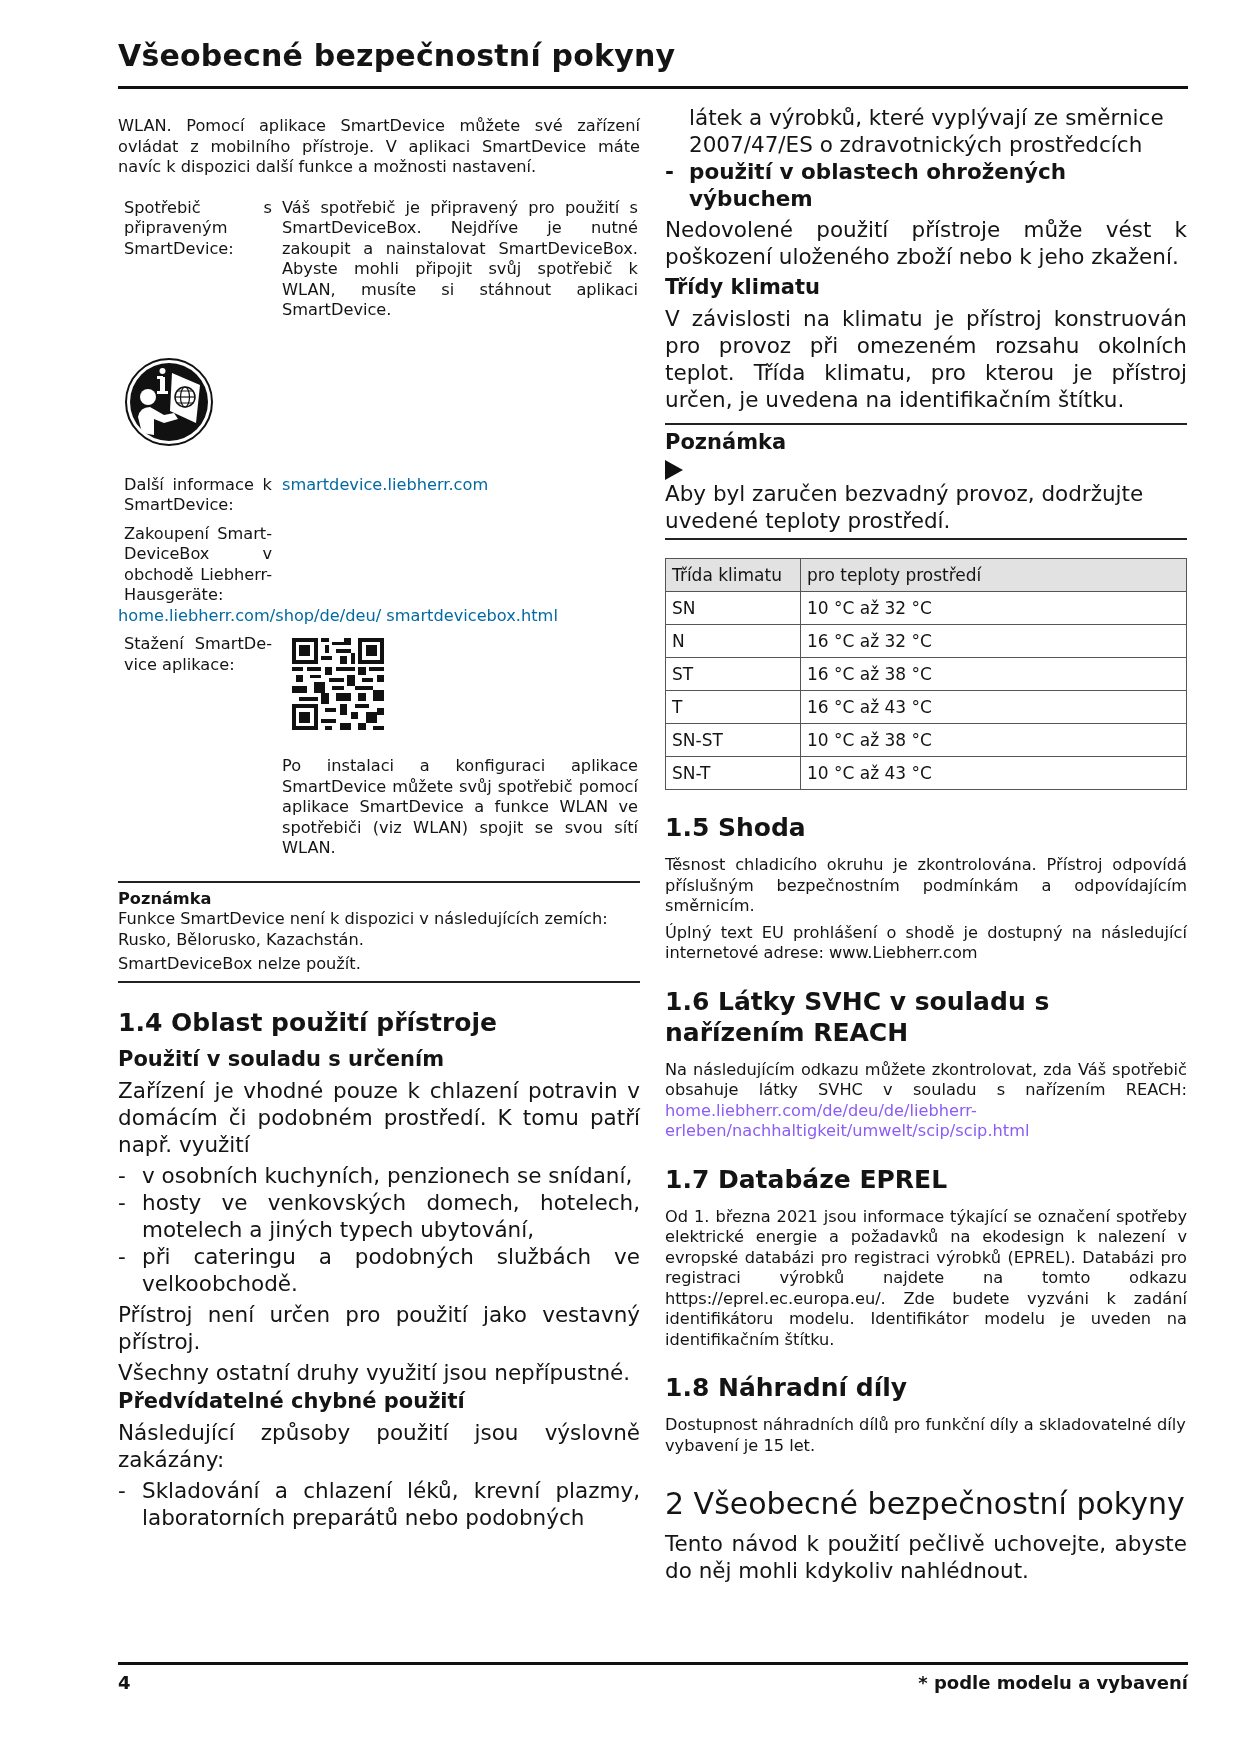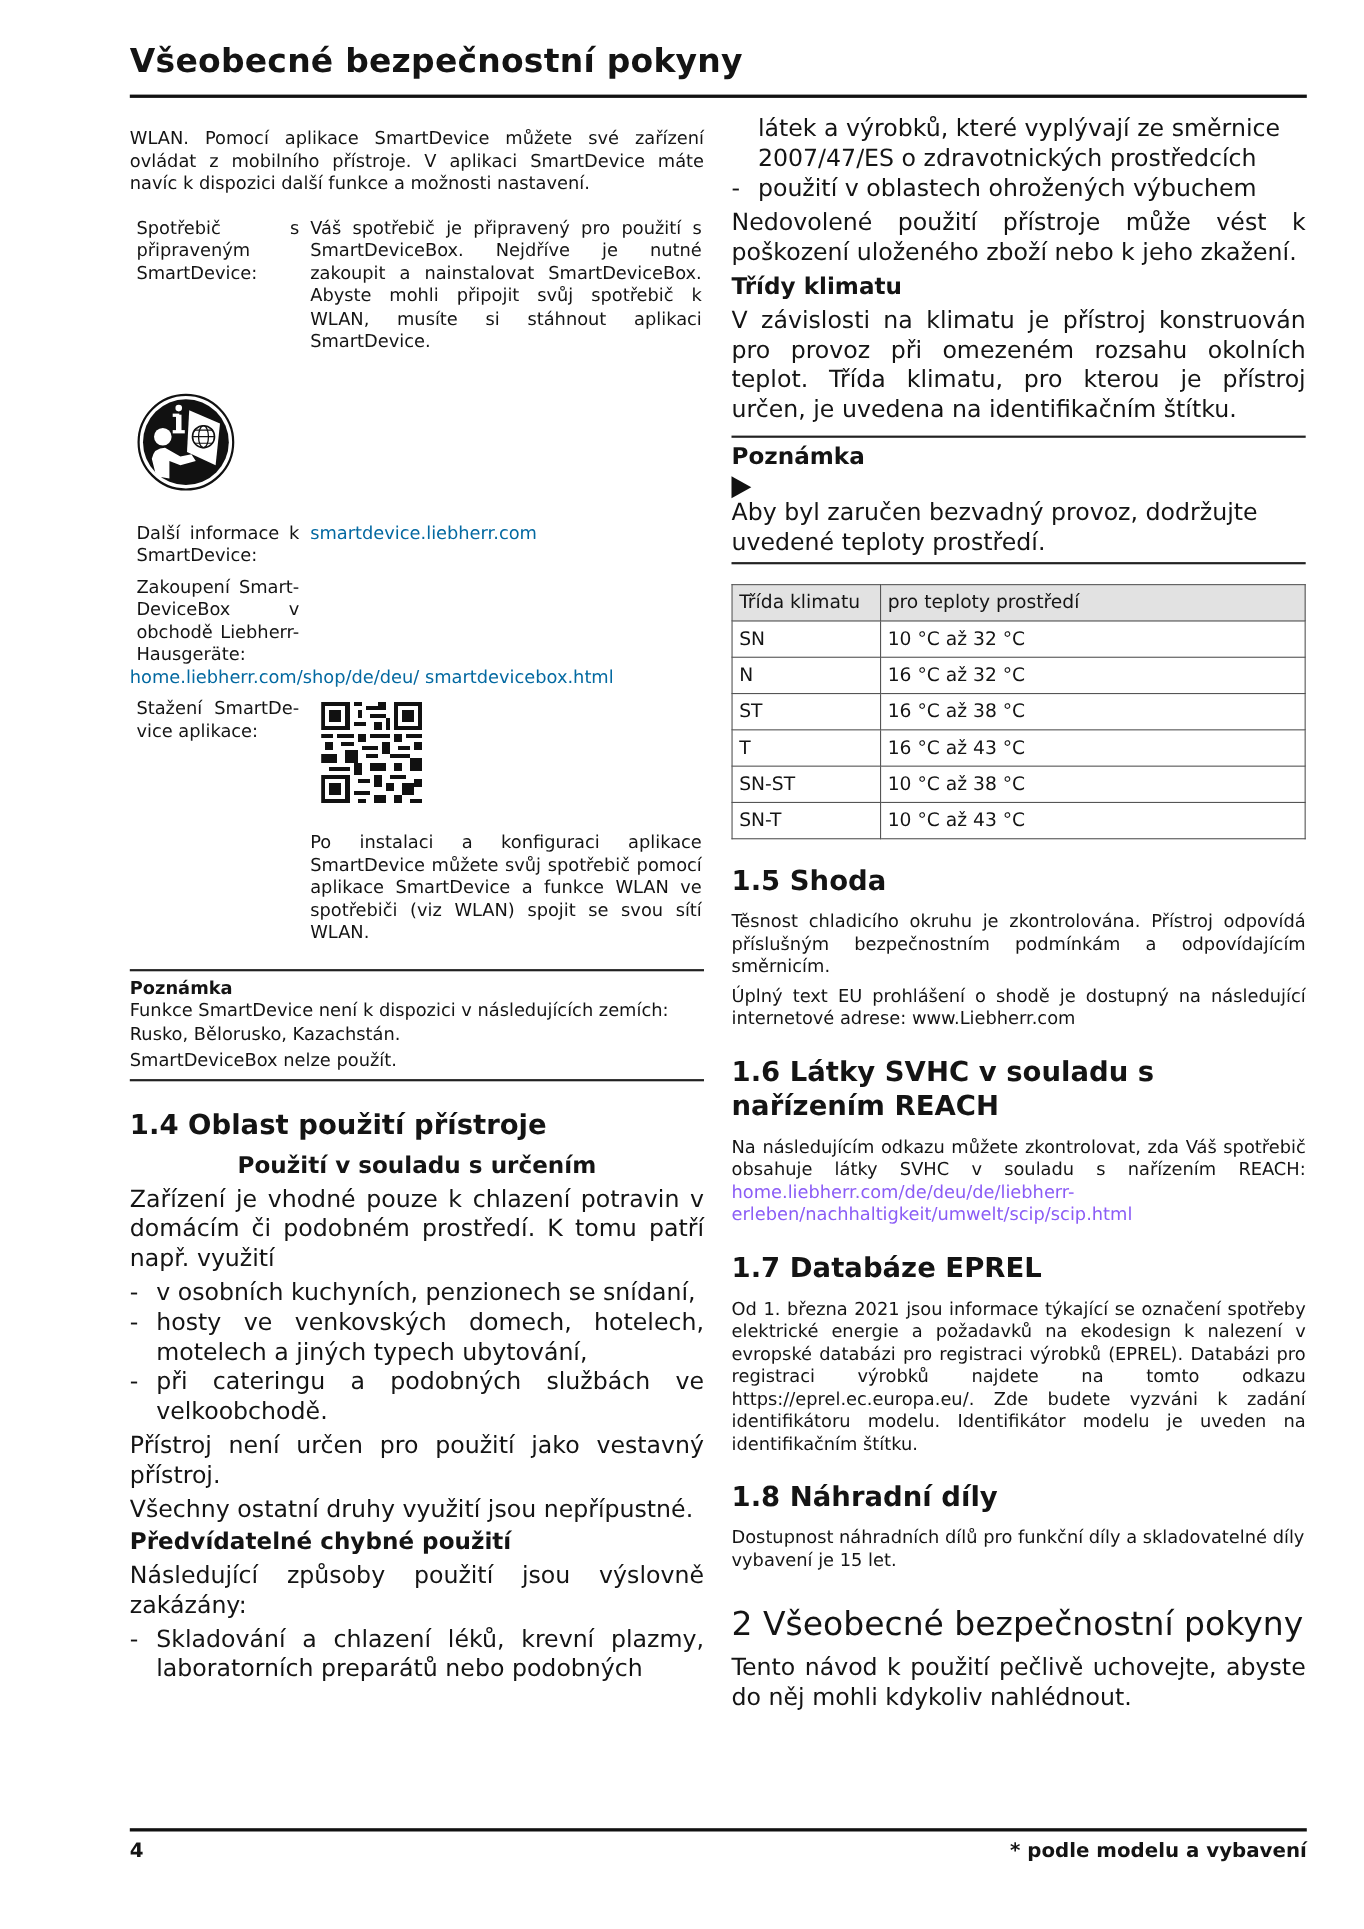--- a/index.html
+++ b/index.html
@@ -148,40 +148,40 @@
 
   <div class="hr" style="margin-top:22px;"></div>
   <div class="small" style="padding-top:6px; padding-bottom:6px;">
     <div class="note-label">Poznámka</div>
     <p>Funkce SmartDevice není k dispozici v následujících zemích: Rusko, Bělorusko, Kazachstán.</p>
     <p style="margin-top:4px;">SmartDeviceBox nelze použít.</p>
   </div>
   <div class="hr"></div>
 
   <h2 class="sec" style="margin-top:24px;">1.4  Oblast použití přístroje</h2>
-  <h3 class="sub" style="margin-top:8px;text-align:center;">Použití v souladu s určením</h3>
+  <h3 class="sub" style="margin-top:8px;">Použití v souladu s určením</h3>
   <p class="large justify" style="margin-top:4px;">Zařízení je vhodné pouze k chlazení potravin v domácím či podobném prostředí. K tomu patří např. využití</p>
   <ul class="dash large" style="margin-top:4px;">
     <li>v osobních kuchyních, penzionech se snídaní,</li>
     <li>hosty ve venkovských domech, hotelech, motelech a jiných typech ubytování,</li>
     <li>při cateringu a podobných službách ve velkoobchodě.</li>
   </ul>
   <p class="large justify" style="margin-top:4px;">Přístroj není určen pro použití jako vestavný přístroj.</p>
   <p class="large justify" style="margin-top:4px;">Všechny ostatní druhy využití jsou nepří­pustné.</p>
   <h3 class="sub" style="margin-top:2px;">Předvídatelné chybné použití</h3>
   <p class="large justify" style="margin-top:4px;">Následující způsoby použití jsou výslovně zakázány:</p>
   <ul class="dash large" style="margin-top:4px;">
     <li>Skladování a chlazení léků, krevní plazmy, laboratorních preparátů nebo podobných</li>
   </ul>
 </div>
 
 <div class="col col-right">
   <ul class="dash large">
     <li class="nodash" style="text-align:left;"><span>látek a výrobků, které vyplývají ze směrnice 2007/47/ES o zdravotnických prostředcích</span></li>
-    <li style="text-align:left;">použití v oblastech ohrožených výbuchem</li>
+    <li style="text-align:left;font-weight:bold;">použití v oblastech ohrožených výbuchem</li>
   </ul>
   <p class="large justify" style="margin-top:4px;">Nedovolené použití přístroje může vést k poškození uloženého zboží nebo k jeho zkažení.</p>
   <h3 class="sub" style="margin-top:4px;">Třídy klimatu</h3>
   <p class="large justify" style="margin-top:4px;">V závislosti na klimatu je přístroj konstruován pro provoz při omezeném rozsahu okolních teplot. Třída klimatu, pro kterou je přístroj určen, je uvedena na identifikačním štítku.</p>
 
   <div class="hr" style="margin-top:10px;"></div>
   <div class="large" style="padding-top:4px; padding-bottom:4px;">
     <div class="note-label" style="font-size:21px;">Poznámka</div>
     <div style="display:flex;flex-direction:column;">
       <span class="note-arrow" style="flex-shrink:0; margin-top:4px;"></span>

